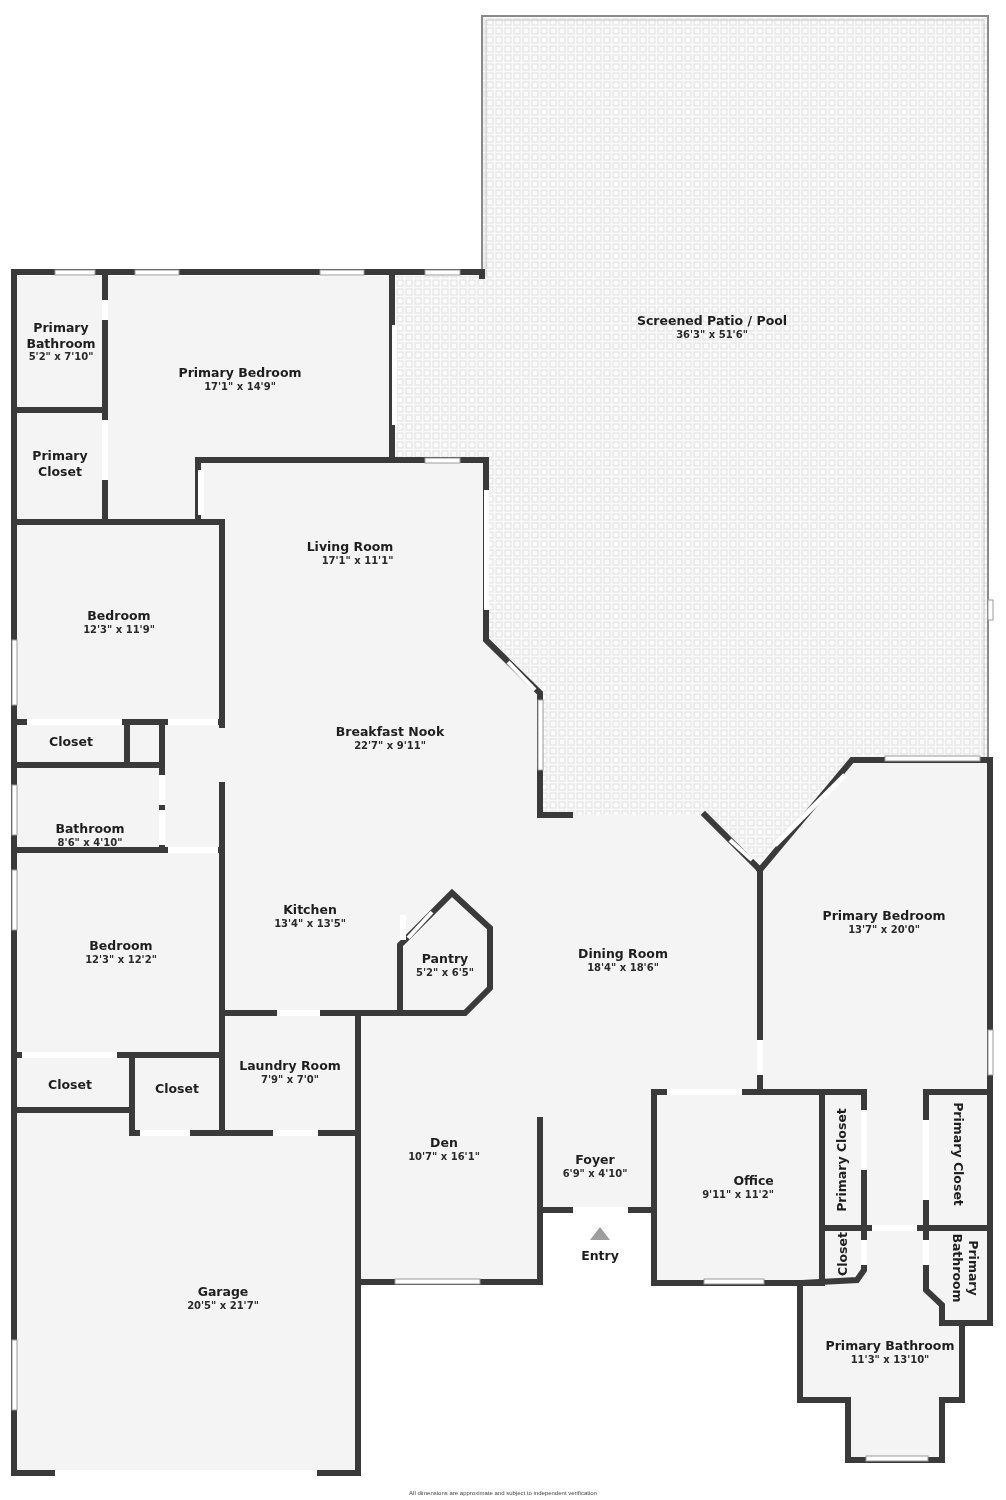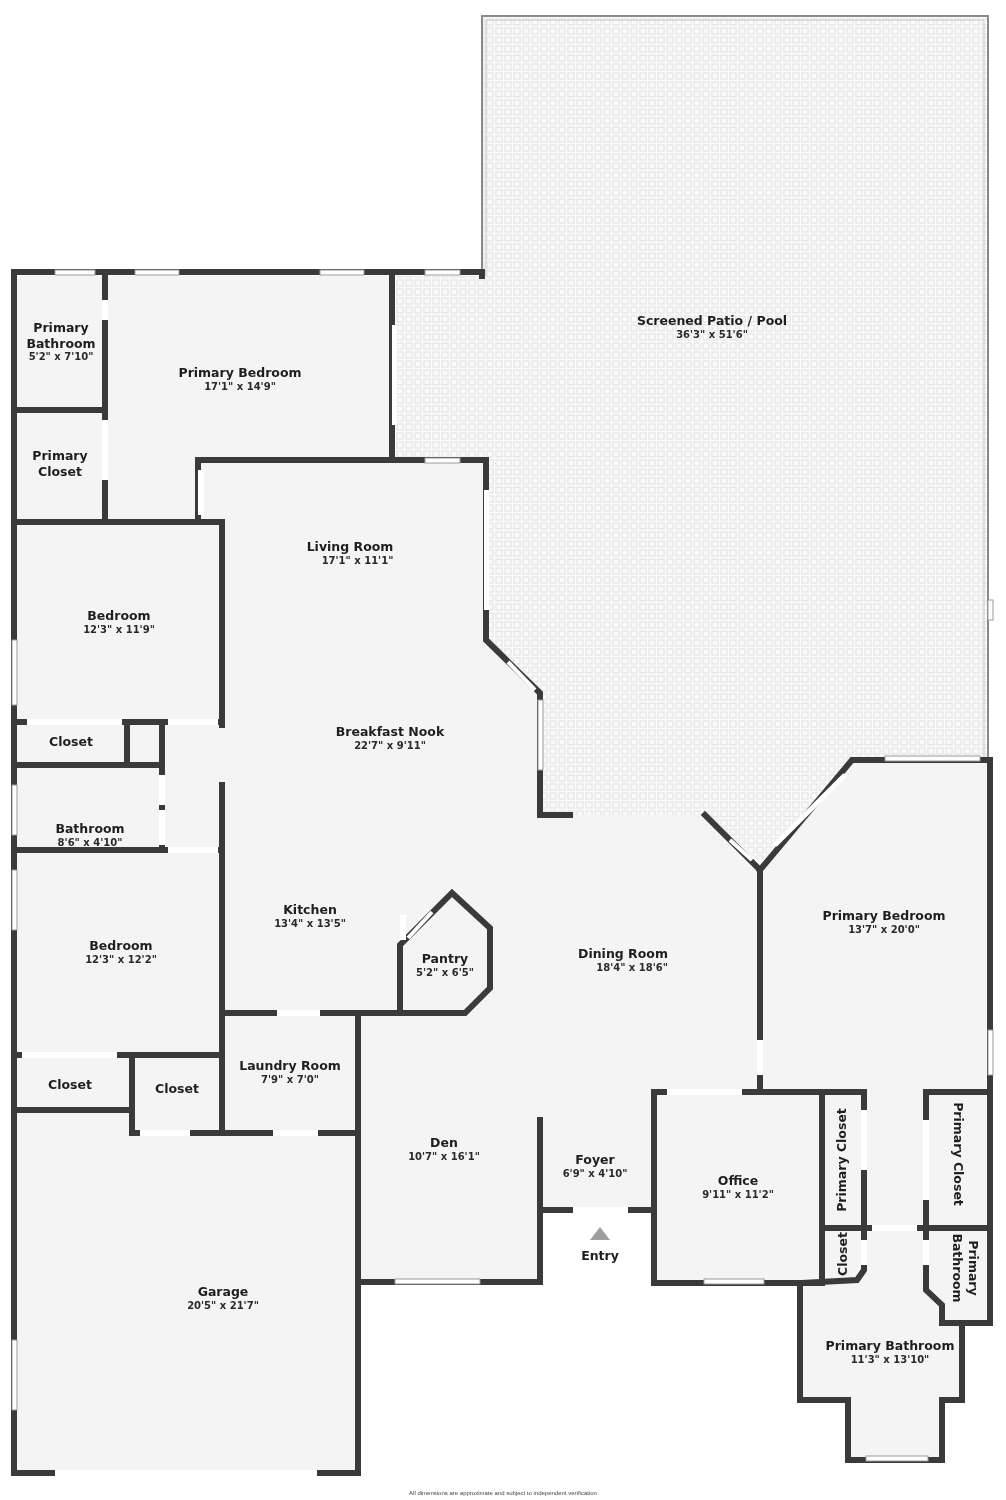--- a/index.html
+++ b/index.html
@@ -163,21 +163,21 @@
   <span class="dim">13'4" x 13'5"</span>
 </div>
 <div class="lbl" style="left:121px;top:952px;">
   <span class="name">Bedroom</span>
   <span class="dim">12'3" x 12'2"</span>
 </div>
 <div class="lbl" style="left:445px;top:965px;">
   <span class="name">Pantry</span>
   <span class="dim">5'2" x 6'5"</span>
 </div>
-<div class="lbl" style="left:623px;top:960px;text-align:right;">
+<div class="lbl" style="left:623px;top:960px;">
   <span class="name">Dining Room</span>
   <span class="dim">18'4" x 18'6"</span>
 </div>
 <div class="lbl" style="left:884px;top:922px;">
   <span class="name">Primary Bedroom</span>
   <span class="dim">13'7" x 20'0"</span>
 </div>
 <div class="lbl" style="left:290px;top:1072px;text-align:center;">
   <span class="name">Laundry Room</span>
   <span class="dim">7'9" x 7'0"</span>
@@ -189,21 +189,21 @@
   <span class="name">Closet</span>
 </div>
 <div class="lbl" style="left:444px;top:1149px;">
   <span class="name">Den</span>
   <span class="dim">10'7" x 16'1"</span>
 </div>
 <div class="lbl" style="left:595px;top:1166px;">
   <span class="name">Foyer</span>
   <span class="dim">6'9" x 4'10"</span>
 </div>
-<div class="lbl" style="left:738px;top:1187px;">
+<div class="lbl" style="left:738px;top:1187px;text-align:right;">
   <span class="name">Office</span>
   <span class="dim">9'11" x 11'2"</span>
 </div>
 <div class="lbl vert-ccw" style="left:842px;top:1160px;">
   <span class="name">Primary Closet</span>
 </div>
 <div class="lbl vert" style="left:958px;top:1154px;">
   <span class="name">Primary Closet</span>
 </div>
 <div class="lbl vert-ccw" style="left:843px;top:1254px;">

